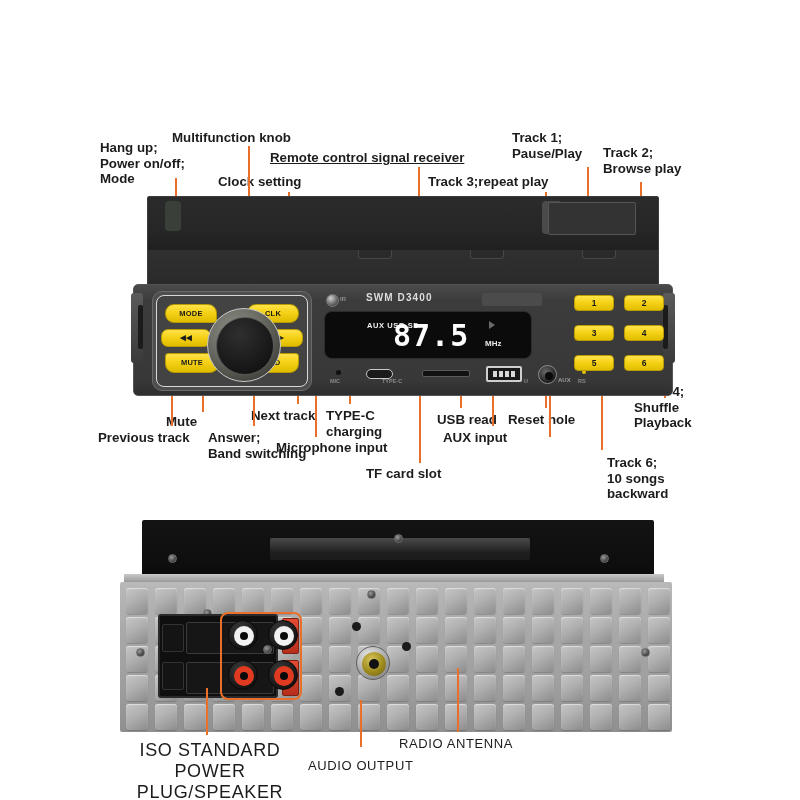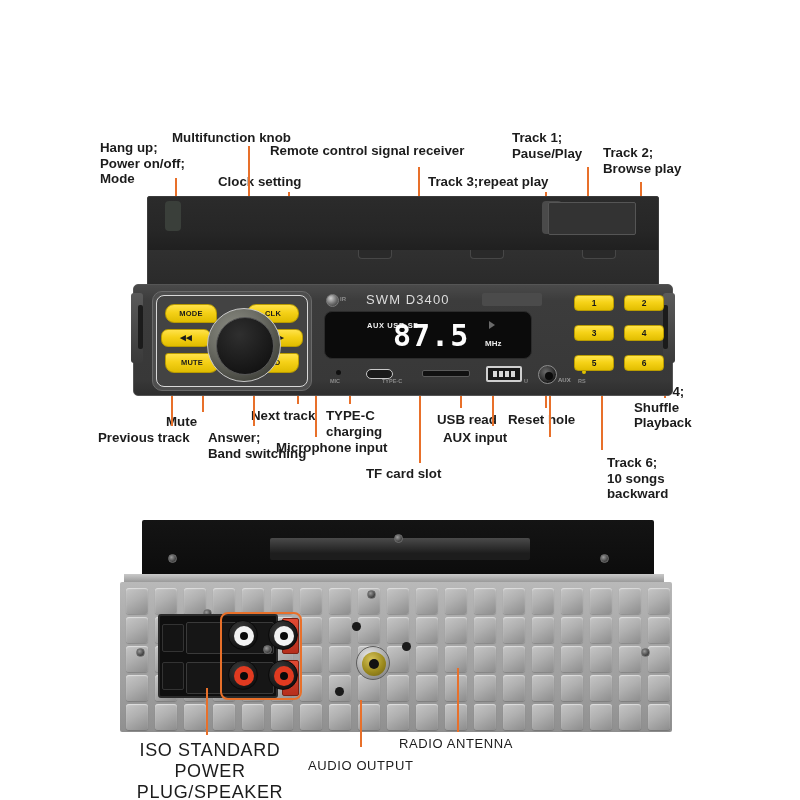--- a/index.html
+++ b/index.html
@@ -162,21 +162,21 @@
     width:13px; height:13px; border-radius:50%;
     background: radial-gradient(circle at 35% 30%, #cfcfcf, #6c6c6c 55%, #2a2a2a 100%);
     border:1px solid #7a7a7a;
   }
   .ir-tag {
     position:absolute; left:206px; top:11px;
     font-size:6px; color:#8d8d8d; font-weight:bold;
   }
   .brand {
     position:absolute; left:232px; top:7px;
-    font-size:13px; color:#dcdcdc; font-weight:normal; letter-spacing:1.1px;
+    font-size:10px; color:#dcdcdc; font-weight:bold; letter-spacing:1.1px;
   }
   .brand-plate {
     position:absolute; left:348px; top:8px;
     width:60px; height:13px; background:#4b4b4b; border-radius:2px;
   }
 
   
   .lcd {
     position:absolute; left:190px; top:26px;
     width:208px; height:48px;
@@ -374,21 +374,21 @@
 <body>
 
 <div id="page">
 
 
   <div class="lbl" style="left:100px; top:140px;">Hang up;
 Power on/off;
 Mode</div>
   <div class="lbl" style="left:172px; top:130px;">Multifunction knob</div>
   <div class="lbl" style="left:218px; top:174px;">Clock setting</div>
-  <div class="lbl" style="left:270px; top:143px;">Remote control signal receiver</div>
+  <div class="lbl" style="left:270px; top:150px;text-decoration:underline;">Remote control signal receiver</div>
   <div class="lbl" style="left:428px; top:174px;">Track 3;repeat play</div>
   <div class="lbl" style="left:512px; top:130px;">Track 1;
 Pause/Play</div>
   <div class="lbl" style="left:603px; top:145px;">Track 2;
 Browse play</div>
 
   <div class="lbl" style="left:98px;  top:430px;">Previous track</div>
   <div class="lbl" style="left:166px; top:414px;">Mute</div>
   <div class="lbl" style="left:208px; top:430px;">Answer;
 Band switching</div>

